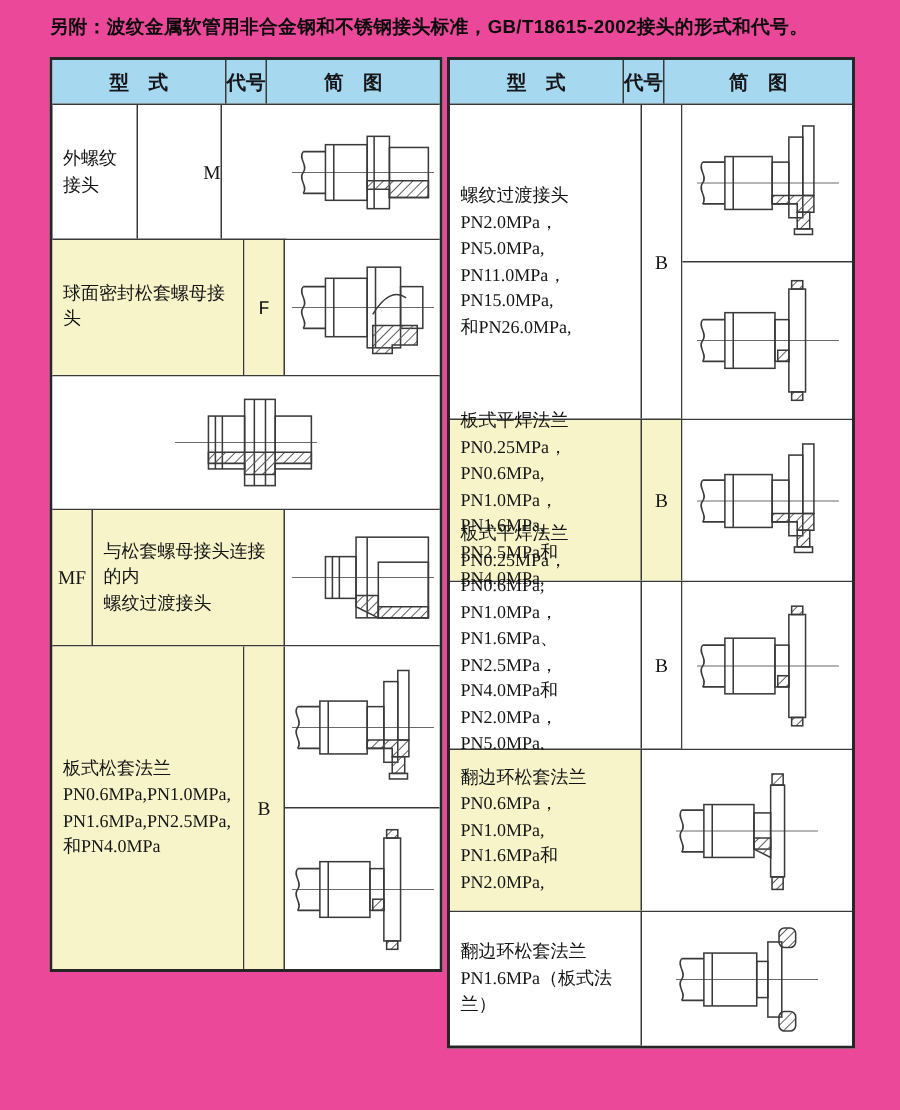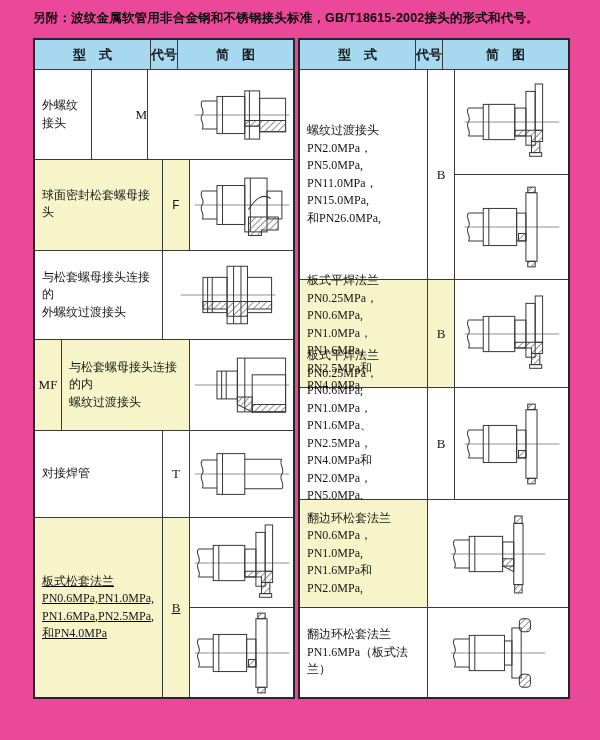--- a/index.html
+++ b/index.html
@@ -89,22 +89,20 @@
                   <rect x="58" y="16" width="24" height="58" stroke="#3a3a3a" stroke-width="1.1" fill="none"></rect>
                   <line x1="64" y1="16" x2="64" y2="74" stroke="#3a3a3a" stroke-width="1.1" fill="none"></line>
                   <rect x="82" y="30" width="16" height="30" stroke="#3a3a3a" stroke-width="1.1" fill="none"></rect>
                   <path d="M62 50 q12 -20 24 -12" stroke="#3a3a3a" stroke-width="1.1" fill="none"></path>
                   <polygon points="62,58 94,58 94,72 76,72 76,78 62,78" fill="url(#hleft1x0)" stroke="#3a3a3a" stroke-width="1.1"></polygon>
                 </svg>
               </div>
             </div>
           </div>
           <div class="row" style="height: 89px;">
-            <div class="cell cell-type">与松套螺母接头连接的
-外螺纹过渡接头</div>
             <div class="cell cell-diag">
               <div class="diag-sub">
                 <svg viewBox="0 0 110 90" width="102" height="84" xmlns="http://www.w3.org/2000/svg">
                   <defs>
                     <pattern id="hleft2x0" width="5" height="5" patternUnits="userSpaceOnUse" patternTransform="rotate(45)">
                       <line x1="0" y1="0" x2="0" y2="5" stroke="#5a5a5a" stroke-width="1.4"></line>
                     </pattern>
                   </defs>
                   <line x1="4" y1="45" x2="106" y2="45" stroke="#6a6a6a" stroke-width="0.8"></line>
                   <rect x="28" y="26" width="26" height="38" stroke="#3a3a3a" stroke-width="1.1" fill="none"></rect>
@@ -137,43 +135,21 @@
                   <line x1="38" y1="30" x2="38" y2="60" stroke="#3a3a3a" stroke-width="1.1" fill="none"></line>
                   <rect x="50" y="16" width="52" height="58" stroke="#3a3a3a" stroke-width="1.1" fill="none"></rect>
                   <line x1="58" y1="16" x2="58" y2="74" stroke="#3a3a3a" stroke-width="1.1" fill="none"></line>
                   <rect x="66" y="34" width="36" height="40" stroke="#3a3a3a" stroke-width="1.1" fill="none"></rect>
                   <polygon points="50,58 66,58 66,74 50,66" fill="url(#hleft3x0)" stroke="#3a3a3a" stroke-width="1.1"></polygon>
                   <polygon points="66,66 102,66 102,74 66,74" fill="url(#hleft3x0)" stroke="#3a3a3a" stroke-width="1.1"></polygon>
                 </svg>
               </div>
             </div>
           </div>
-          <div class="row" style="height: 87px;">
-            <div class="cell cell-type">对接焊管</div>
-            <div class="cell cell-code">T</div>
-            <div class="cell cell-diag">
-              <div class="diag-sub">
-                <svg viewBox="0 0 110 90" width="102" height="84" xmlns="http://www.w3.org/2000/svg">
-                  <defs>
-                    <pattern id="hleft4x0" width="5" height="5" patternUnits="userSpaceOnUse" patternTransform="rotate(45)">
-                      <line x1="0" y1="0" x2="0" y2="5" stroke="#5a5a5a" stroke-width="1.4"></line>
-                    </pattern>
-                  </defs>
-                  <line x1="4" y1="45" x2="106" y2="45" stroke="#6a6a6a" stroke-width="0.8"></line>
-                  <path d="M12 30 h16 M12 60 h16" stroke="#3a3a3a" stroke-width="1.1" fill="none"></path>
-                  <path d="M12 30 c-4 5 4 10 0 15 c-4 5 4 10 0 15" stroke="#3a3a3a" stroke-width="1.1" fill="none"></path>
-                  <rect x="28" y="23" width="30" height="44" stroke="#3a3a3a" stroke-width="1.1" fill="none"></rect>
-                  <line x1="34" y1="23" x2="34" y2="67" stroke="#3a3a3a" stroke-width="1.1" fill="none"></line>
-                  <path d="M58 29 h40 M58 61 h40" stroke="#3a3a3a" stroke-width="1.1" fill="none"></path>
-                  <path d="M98 29 c-4 5 4 11 0 16 c-4 5 4 11 0 16" stroke="#3a3a3a" stroke-width="1.1" fill="none"></path>
-                </svg>
-              </div>
-            </div>
-          </div>
-          <div class="row hl" style="height: 180px; text-decoration: underline;">
+          <div class="row hl" style="height: 216px;">
             <div class="cell cell-type">板式松套法兰
 PN0.6MPa,PN1.0MPa,
 PN1.6MPa,PN2.5MPa,
 和PN4.0MPa</div>
             <div class="cell cell-code">B</div>
             <div class="cell cell-diag">
               <div class="diag-sub">
                 <svg viewBox="0 0 110 90" width="102" height="84" xmlns="http://www.w3.org/2000/svg">
                   <defs>
                     <pattern id="hleft5x0" width="5" height="5" patternUnits="userSpaceOnUse" patternTransform="rotate(45)">

